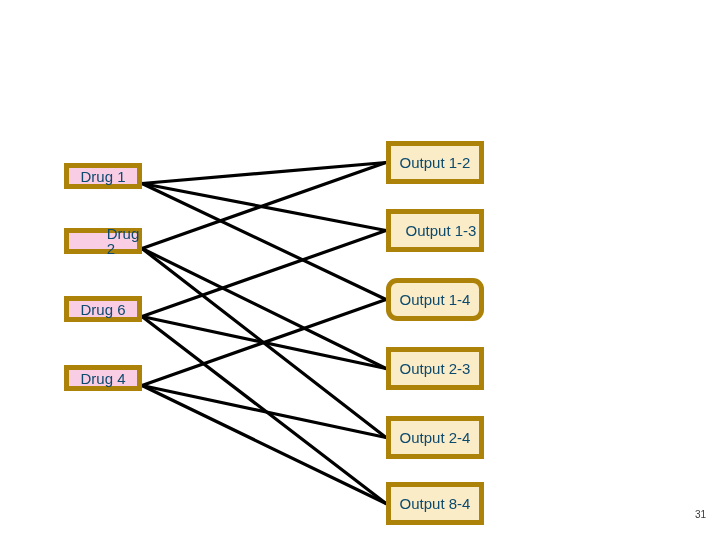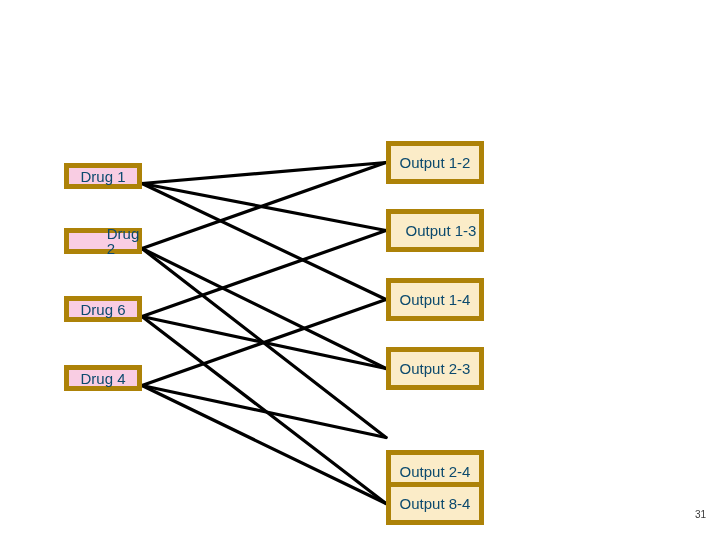--- a/index.html
+++ b/index.html
@@ -109,22 +109,22 @@
         <line x1="142" y1="303.5" x2="386" y2="355.5" stroke="#000000" stroke-width="3.2" stroke-linecap="round"></line>
         <line x1="142" y1="303.5" x2="386" y2="421.5" stroke="#000000" stroke-width="3.2" stroke-linecap="round"></line>
       </svg>
     <div id="node-layer">
         <div class="node drug" style="left: 64px; top: 81px; border-color: rgb(173, 130, 8); background: rgb(249, 205, 227);">Drug 1</div>
         <div class="node drug" style="left: 64px; top: 146px; border-color: rgb(173, 130, 8); background: rgb(249, 205, 227); padding-left: 40px;">Drug 2</div>
         <div class="node drug" style="left: 64px; top: 214px; border-color: rgb(173, 130, 8); background: rgb(249, 205, 227);">Drug 6</div>
         <div class="node drug" style="left: 64px; top: 283px; border-color: rgb(173, 130, 8); background: rgb(249, 205, 227);">Drug 4</div>
         <div class="node output" style="left: 386px; top: 59px; border-color: rgb(173, 130, 8); background: rgb(251, 236, 200);">Output 1-2</div>
         <div class="node output" style="left: 386px; top: 127px; border-color: rgb(173, 130, 8); background: rgb(251, 236, 200); padding-left: 12px;">Output 1-3</div>
-        <div class="node output" style="left: 386px; top: 196px; border-color: rgb(173, 130, 8); background: rgb(251, 236, 200);">Output 1-4</div>
+        <div class="node output" style="left: 386px; top: 196px; border-color: rgb(173, 130, 8); background: rgb(251, 236, 200); border-radius: 11px;">Output 1-4</div>
         <div class="node output" style="left: 386px; top: 265px; border-color: rgb(173, 130, 8); background: rgb(251, 236, 200);">Output 2-3</div>
-        <div class="node output" style="left: 386px; top: 334px; border-color: rgb(173, 130, 8); background: rgb(251, 236, 200); margin-top: 34px;">Output 2-4</div>
+        <div class="node output" style="left: 386px; top: 334px; border-color: rgb(173, 130, 8); background: rgb(251, 236, 200);">Output 2-4</div>
         <div class="node output" style="left: 386px; top: 400px; border-color: rgb(173, 130, 8); background: rgb(251, 236, 200);">Output 8-4</div>
       </div>
   </div>
 
   <div id="page-number">31</div>
 
 </div>
 
 </body></html>

